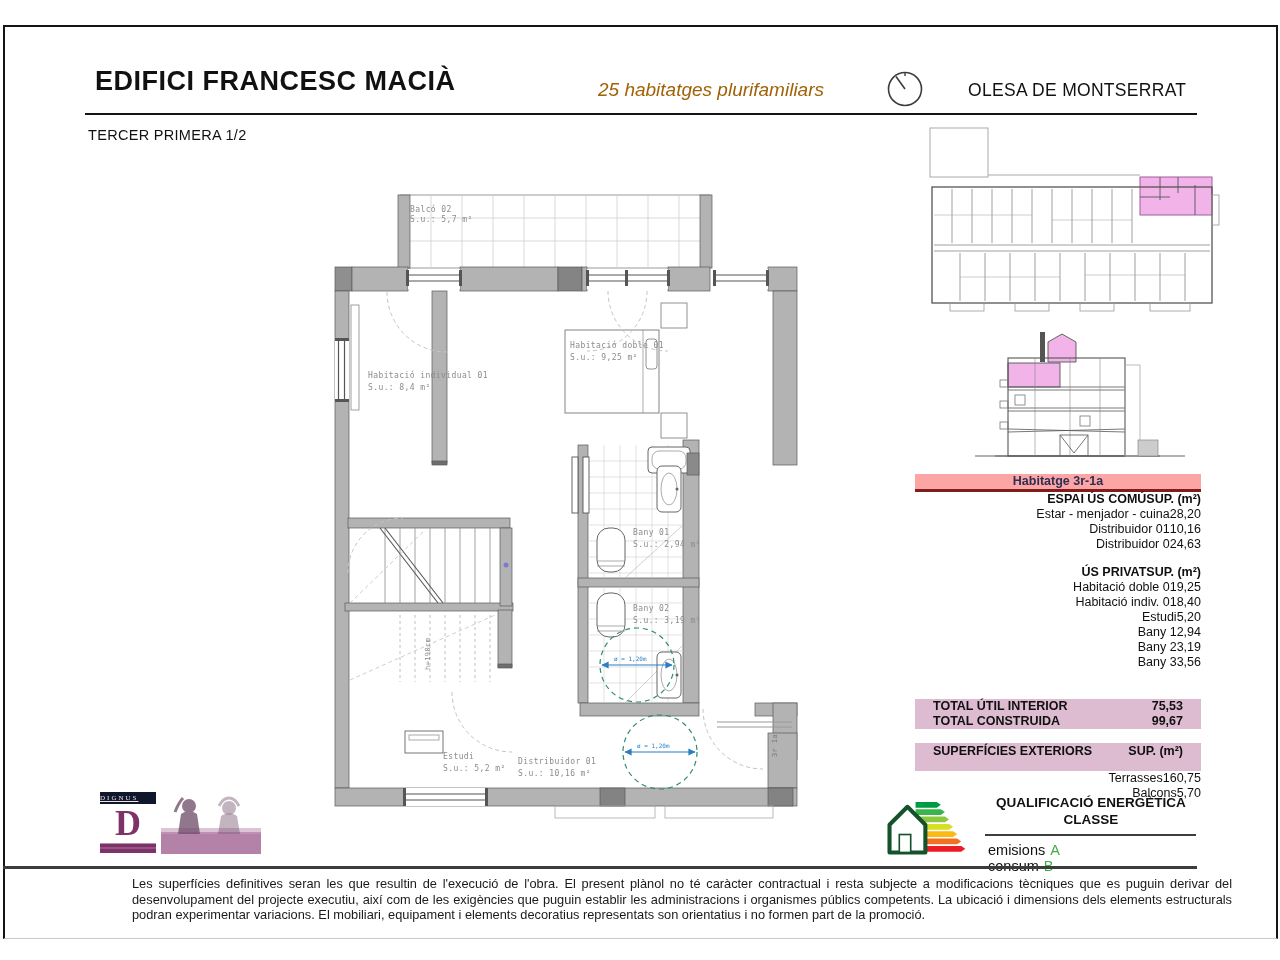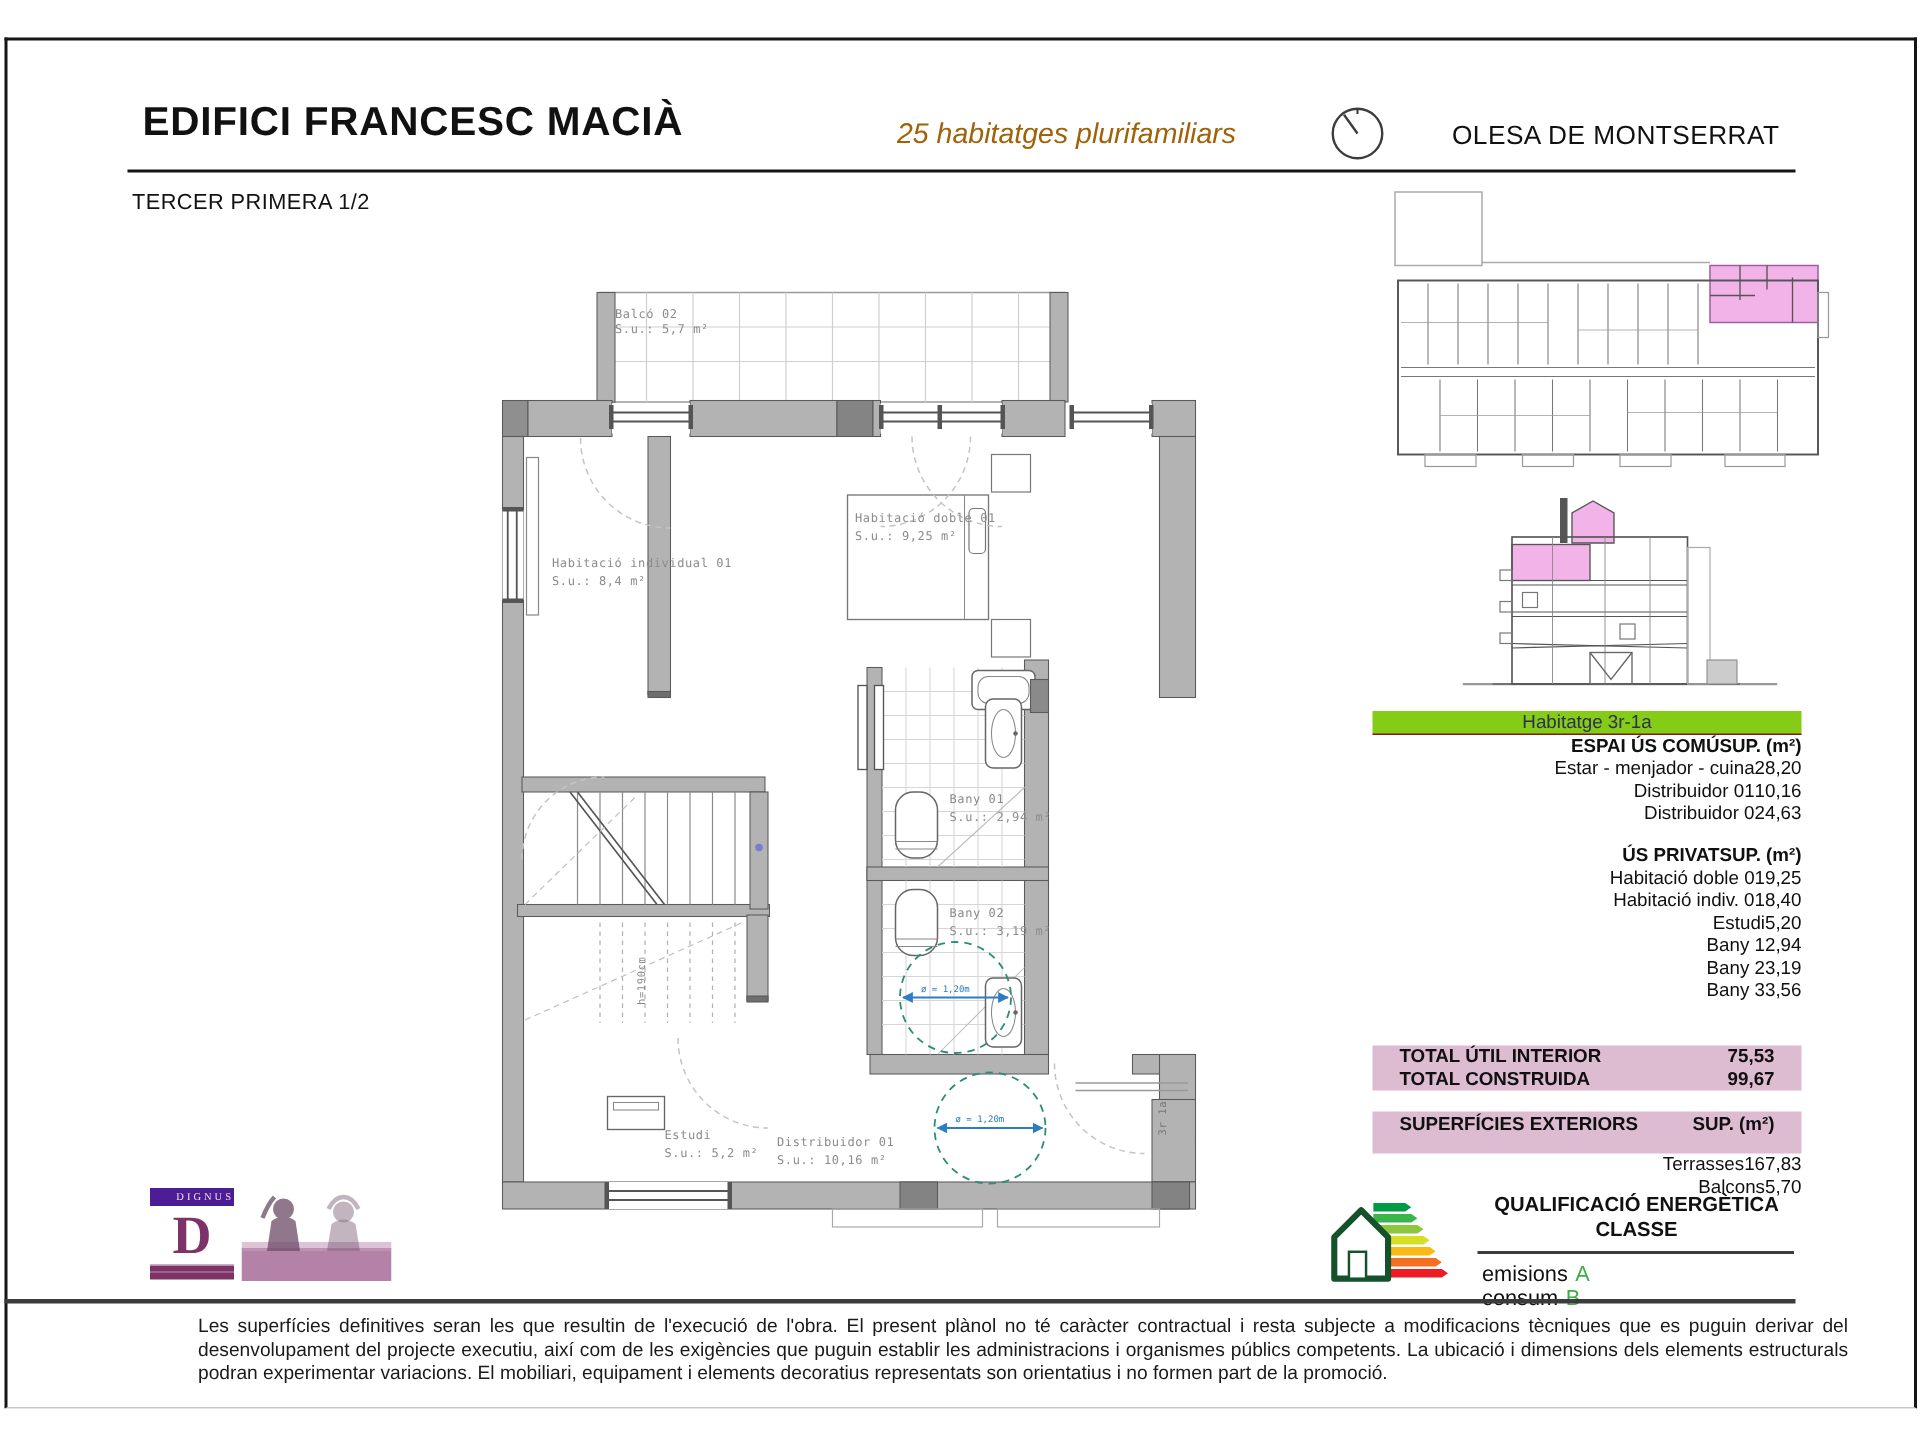--- a/index.html
+++ b/index.html
@@ -17,42 +17,42 @@
 
   
   .plan-svg{position:absolute;left:325px;top:175px;}
   .keyplan-svg{position:absolute;left:920px;top:125px;}
   .section-svg{position:absolute;left:975px;top:320px;}
   .plan-label{font-family:"DejaVu Sans Mono",monospace;font-size:8px;fill:#8c8c8c;letter-spacing:.4px;}
   .plan-label-dim{font-family:"DejaVu Sans Mono",monospace;font-size:6px;fill:#2d7dc2;}
 
   
   .sheet-table{position:absolute;left:915px;top:474px;width:286px;font-size:12.5px;line-height:15px;color:#101010;}
-  .band-title{background:#84cc16;color:#2e2e52;font-weight:normal;text-align:center;height:15px;border-bottom:1px solid #7f1d1d;}
+  .band-title{background:#fca5a5;color:#2e2e52;font-weight:bold;text-align:center;height:15px;border-bottom:3px solid #7f1d1d;}
   .trow{display:flex;justify-content:flex-end;height:15px;}
   .trow .val{text-align:right;}
   .bold{font-weight:bold;}
   .tgap{height:13px;}
   .tgap-lg{height:29px;}
   .tgap-md{height:14px;}
   .band-light{background:#ddbcd2;font-weight:bold;display:flex;justify-content:space-between;height:15px;padding:0 18px;}
   .band-light16{height:28px;line-height:16px;}
 
   
   .energy-title{position:absolute;left:985px;top:794px;width:212px;text-align:center;font-weight:bold;font-size:13.5px;line-height:17px;}
   .energy-rule{position:absolute;left:985px;top:834px;width:211px;height:2px;background:#3d3d3d;}
   .energy-values{position:absolute;left:988px;top:842px;width:206px;display:flex;justify-content:center;font-size:14.5px;flex-direction:column;}
   .energy-values .grade{color:#3fae49;margin-left:5px;}
   .house-svg{position:absolute;left:883px;top:791px;}
 
   
   .logo{position:absolute;left:100px;top:792px;display:flex;}
   .logo-left{width:56px;}
-  .logo-band{background:#4c1d95;color:#efe0ea;font-family:"Liberation Serif",serif;font-size:7px;
-             letter-spacing:2px;text-align:right;height:12px;line-height:12px;}
+  .logo-band{background:#0f172a;color:#efe0ea;font-family:"Liberation Serif",serif;font-size:7px;
+             letter-spacing:2px;text-align:left;height:12px;line-height:12px;text-decoration:underline;}
   .logo-letter{color:#7d3368;font-family:"Liberation Serif",serif;font-size:36px;font-weight:bold;
                text-align:center;line-height:38px;height:38px;}
   .logo-band2{background:#7d3368;height:10px;margin-top:1px;
               background-image:linear-gradient(rgba(255,255,255,.45) 1px,transparent 1px,transparent 4px,rgba(255,255,255,.35) 5px,transparent 6px);}
   .logo-photo{width:100px;height:62px;margin-left:5px;position:relative;}
 
   
   .rule-footer{position:absolute;left:3px;top:866px;width:1194px;height:3px;background:#3c3c3c;}
   .disclaimer{position:absolute;left:88px;top:876px;width:1100px;font-size:12.8px;line-height:15.5px;
               text-align:justify;color:#1a1a1a;margin-left:44px;}
@@ -423,21 +423,21 @@
       <span>TOTAL CONSTRUIDA</span>
       <span class="val">99,67</span>
     </div>
     <div class="tgap-md"></div>
     <div class="band-light band-light16">
       <span>SUPERFÍCIES EXTERIORS</span>
       <span class="val">SUP. (m²)</span>
     </div>
     <div class="trow">
         <span>Terrasses</span>
-        <span class="val">167,83</span>
+        <span class="val">160,75</span>
       </div>
     <div class="trow">
         <span>Balcons</span>
         <span class="val">5,70</span>
       </div>
   </div>
 
   <svg class="house-svg" width="88" height="74" viewBox="0 0 108 72">
     <g>
       <polygon points="40,4  66,4  71,7.5 66,11 40,11" fill="#009a44"></polygon>

